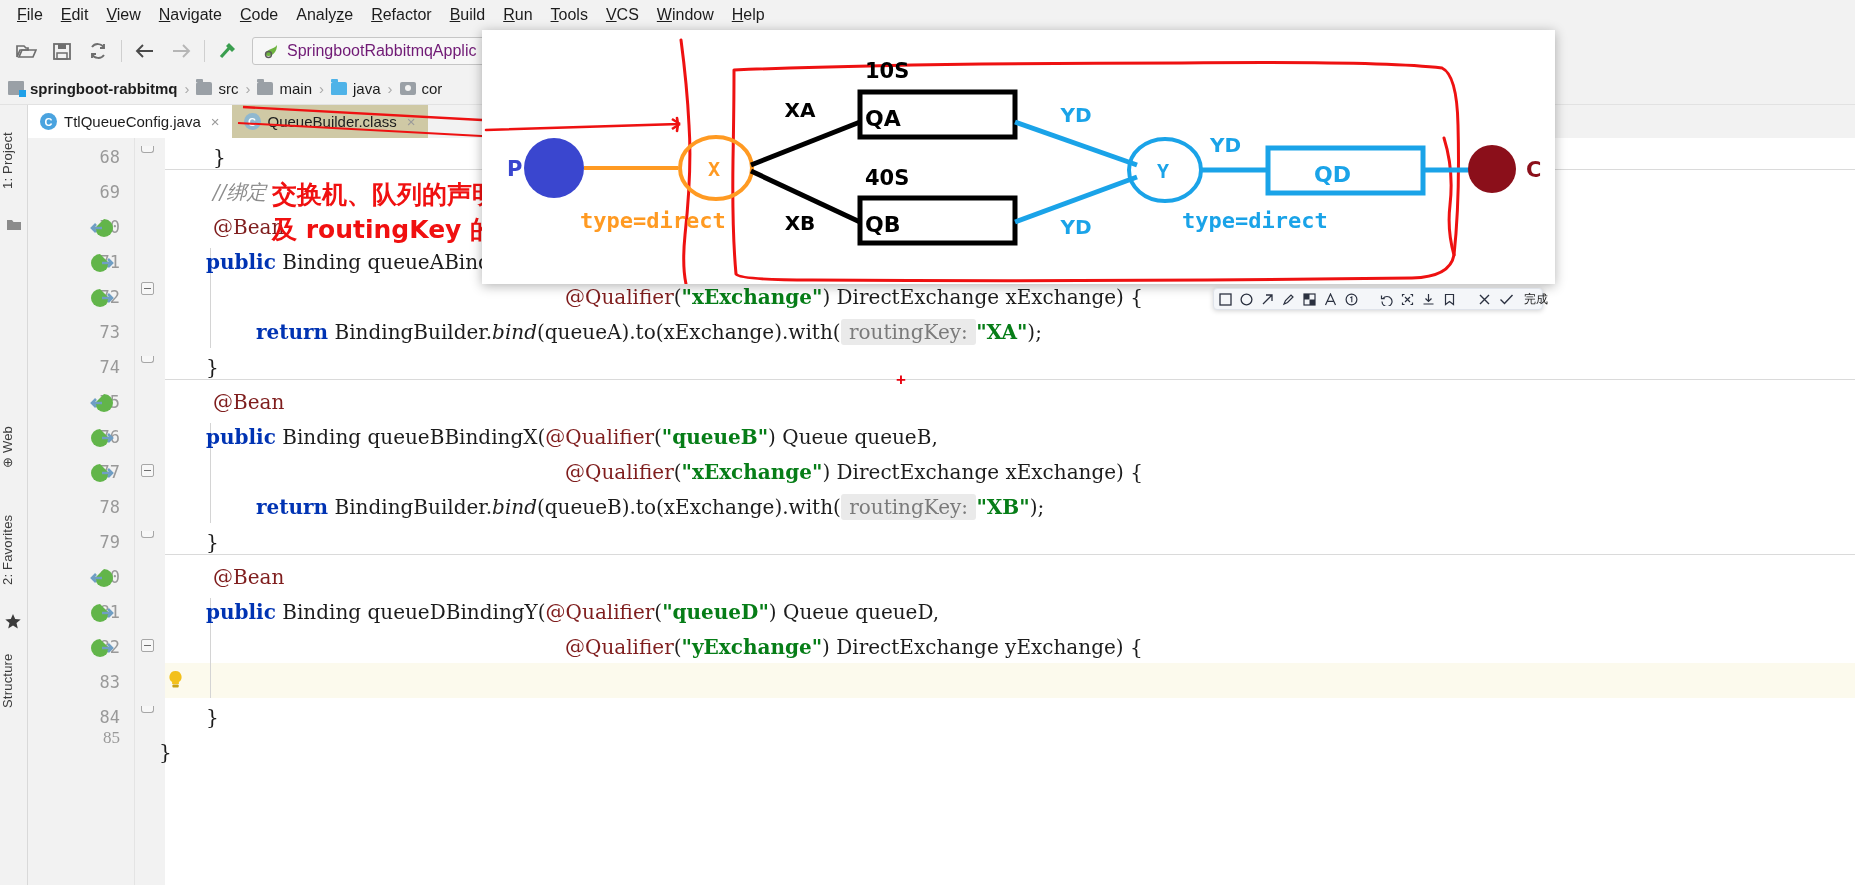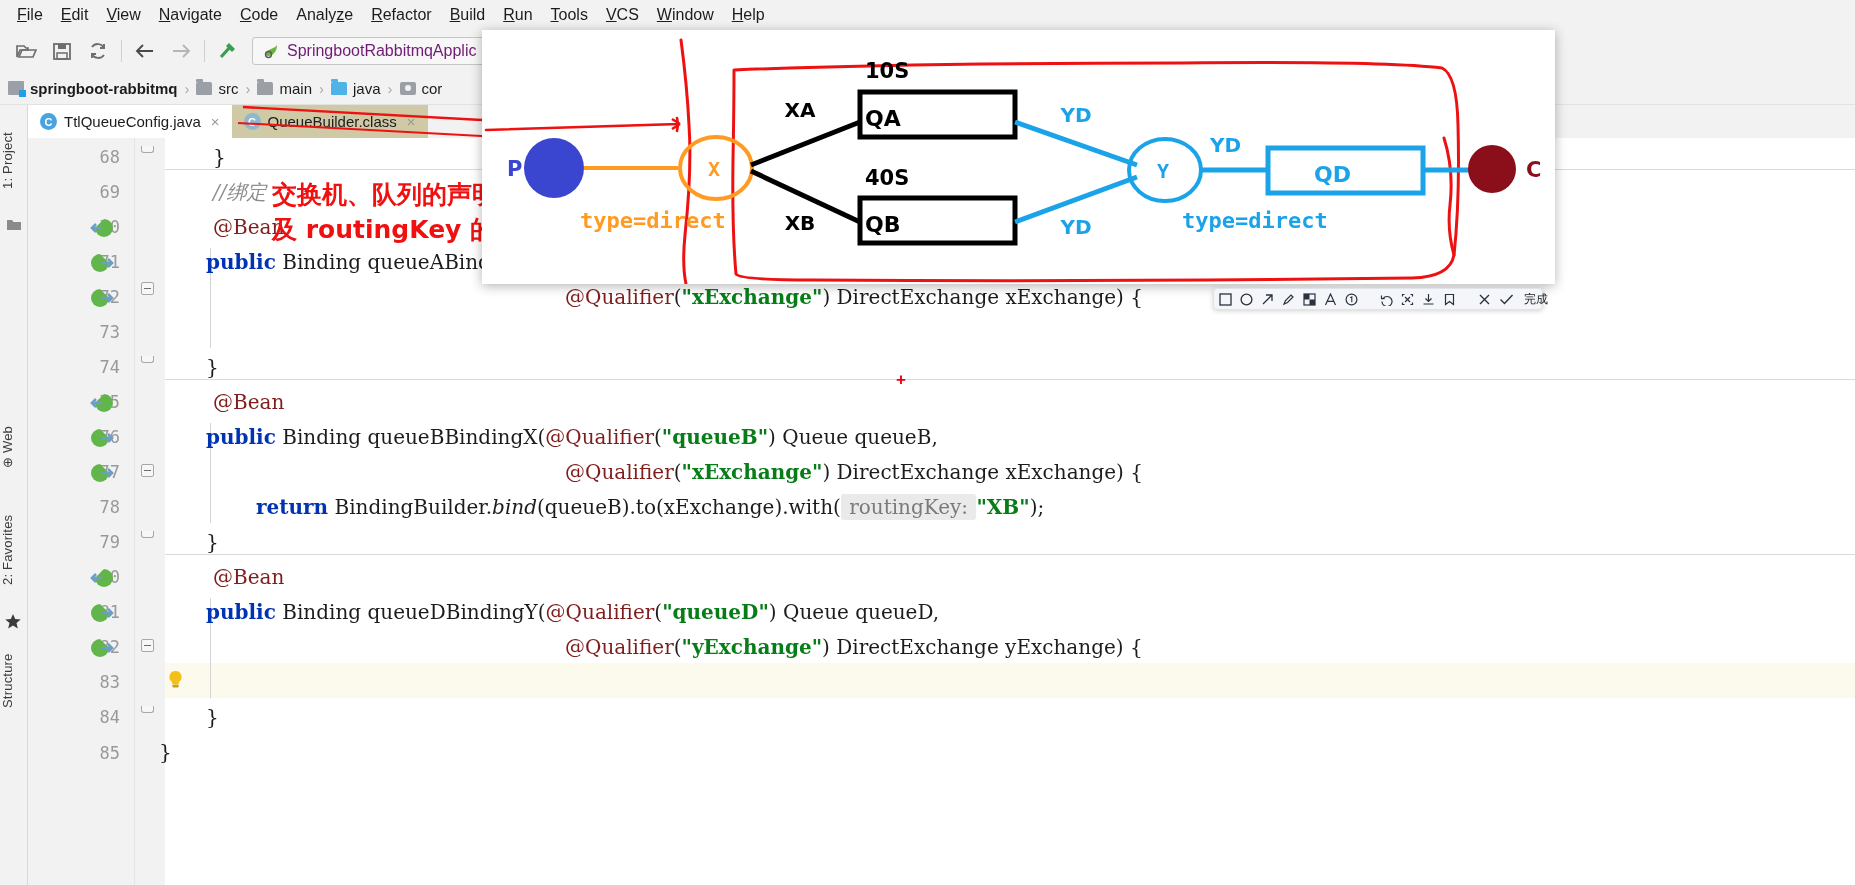--- a/index.html
+++ b/index.html
@@ -315,21 +315,21 @@
       <div class="lnum" style="top:247px;">75</div>
       <div class="lnum" style="top:282px;">76</div>
       <div class="lnum" style="top:317px;">77</div>
       <div class="lnum" style="top:352px;">78</div>
       <div class="lnum" style="top:387px;">79</div>
       <div class="lnum" style="top:422px;">80</div>
       <div class="lnum" style="top:457px;">81</div>
       <div class="lnum" style="top:492px;">82</div>
       <div class="lnum" style="top:527px;">83</div>
       <div class="lnum" style="top:562px;">84</div>
-      <div class="lnum" style="top:598px;">85</div>
+      <div class="lnum" style="top:582px;font-family:Liberation Serif, serif;">85</div>
     </div>
 
     <div class="gmark" style="top:79px;">
       <svg width="24" height="21" viewBox="0 0 24 21">
           <path d="M14 2a9 9 0 1 1-9 9z" fill="#62b54a"></path>
           <path d="M12 11H2m4-4l-4 4 4 4" stroke="#6f9ec4" stroke-width="2.6" fill="none"></path>
         </svg>
     </div>
     <div class="gmark" style="top:114px;">
       <svg width="24" height="21" viewBox="0 0 24 21">
@@ -406,20 +406,21 @@
     <div class="code" style="top:2px;  left:185px;">}</div>
 
     <div class="code" style="top:37px; left:185px;"><span class="cmt">//绑定</span></div>
 
     <div class="code" style="top:72px; left:185px;"><span class="ann">@Bean</span></div>
 
     <div class="code" style="top:107px; left:178px;"><span class="kw">public</span> Binding queueABind</div>
 
     <div class="code" style="top:142px; left:537px;"><span class="ann">@Qualifier</span>(<span class="str">"xExchange"</span>) DirectExchange xExchange) {</div>
 
+    <div class="code" style="top:177px; left:228px;"><span class="kw">return</span> BindingBuilder.<span class="ital">bind</span>(queueA).to(xExchange).with(<span class="hint"> routingKey: </span><span class="str">"XA"</span>);</div>
 
     <div class="code" style="top:212px; left:178px;">}</div>
 
     <div class="code" style="top:247px; left:185px;"><span class="ann">@Bean</span></div>
 
     <div class="code" style="top:282px; left:178px;"><span class="kw">public</span> Binding queueBBindingX(<span class="ann">@Qualifier</span>(<span class="str">"queueB"</span>) Queue queueB,</div>
 
     <div class="code" style="top:317px; left:537px;"><span class="ann">@Qualifier</span>(<span class="str">"xExchange"</span>) DirectExchange xExchange) {</div>
 
     <div class="code" style="top:352px; left:228px;"><span class="kw">return</span> BindingBuilder.<span class="ital">bind</span>(queueB).to(xExchange).with(<span class="hint"> routingKey: </span><span class="str">"XB"</span>);</div>

